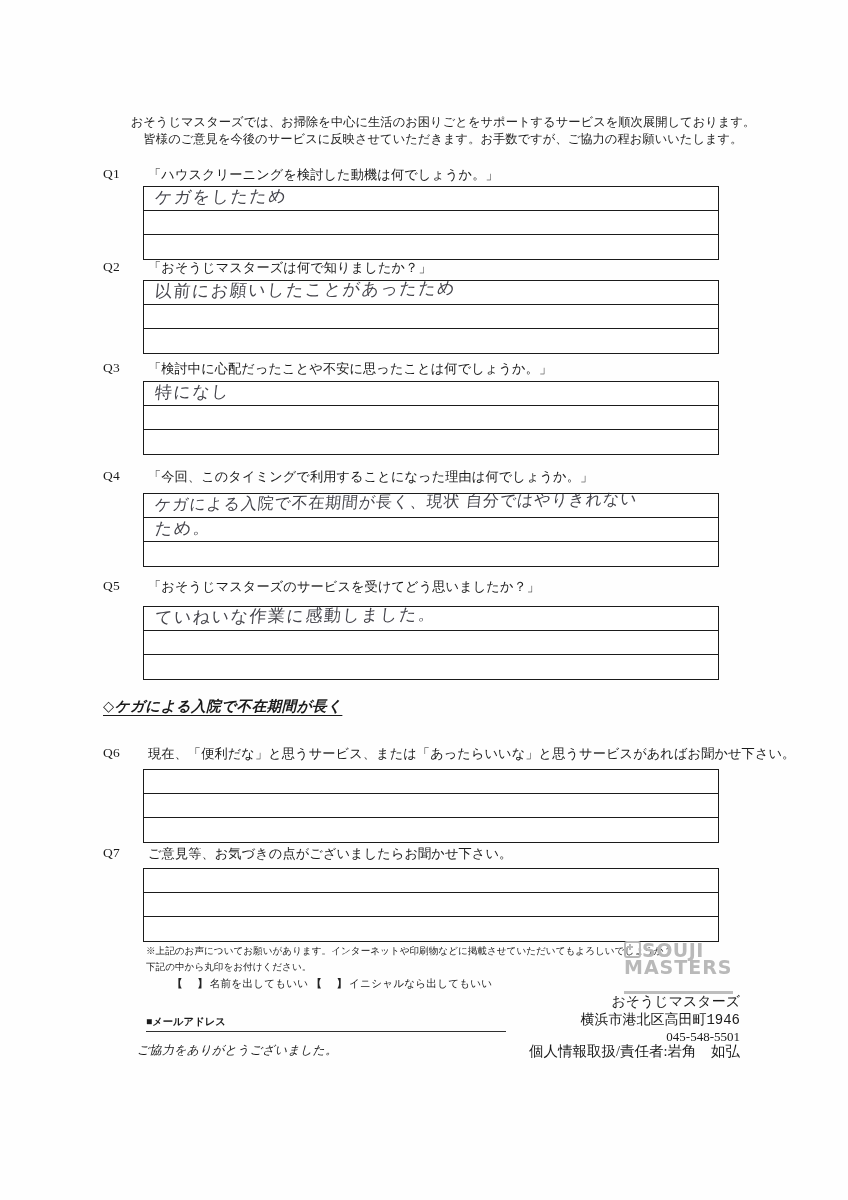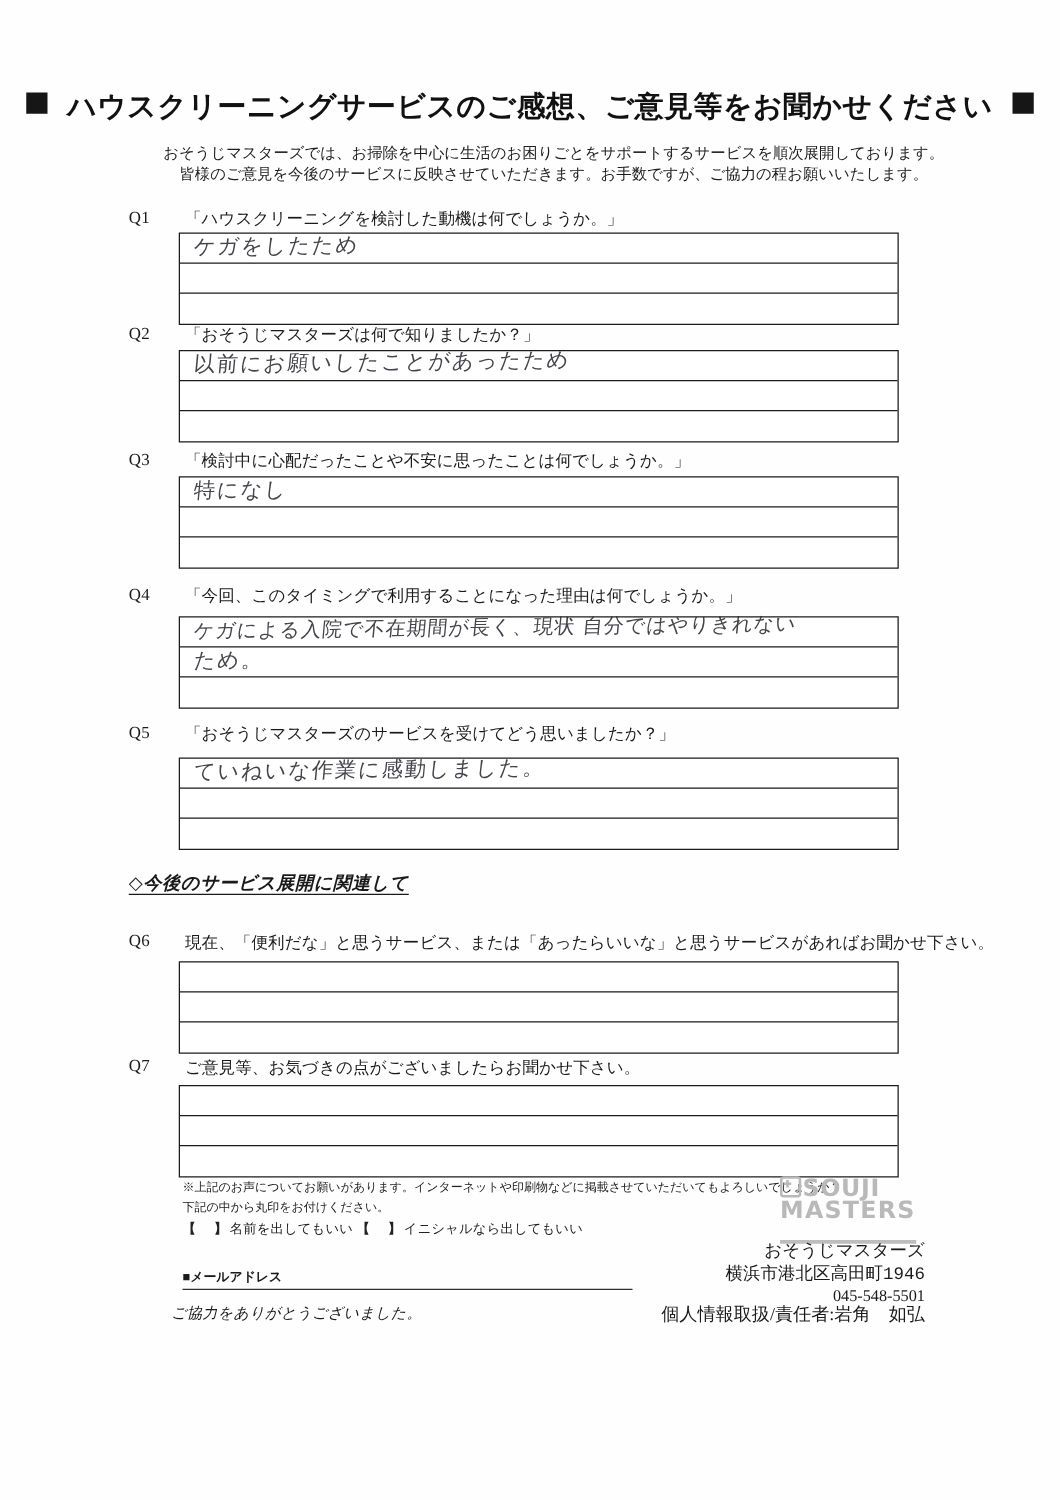--- a/index.html
+++ b/index.html
@@ -131,21 +131,21 @@
   .fine {
     position: absolute;
     left: 146px;
     font-size: 9.6px;
     line-height: 14px;
     color: #222;
     white-space: nowrap;
   }
   .fine-1 { top: 944px; }
   .fine-2 { top: 960px; }
-  .fine-3 { top: 977px; font-size: 10.6px; letter-spacing: 0.2px; }
+  .fine-3 { top: 977px; font-size: 10.6px; letter-spacing: 0.2px; margin-left: 26px; }
   .brk { font-weight: bold; letter-spacing: 2px; }
 
   .field-row {
     position: absolute;
     left: 146px;
     width: 360px;
     border-bottom: 1.3px solid #303030;
     height: 16px;
     box-sizing: border-box;
   }
@@ -232,23 +232,20 @@
     text-align: right;
     font-size: 14.5px;
     white-space: nowrap;
   }
 </style>
 </head>
 <body>
 
 <div class="page">
 
-  <div class="title-row">
-    <span class="title-square"></span><span class="title-text">ハウスクリーニングサービスのご感想、ご意見等をお聞かせください</span><span class="title-square"></span>
-  </div>
 
   <div class="lead">
     <div>おそうじマスターズでは、お掃除を中心に生活のお困りごとをサポートするサービスを順次展開しております。</div>
     <div>皆様のご意見を今後のサービスに反映させていただきます。お手数ですが、ご協力の程お願いいたします。</div>
   </div>
 
   <div class="q" style="top:166px;">
     <span class="q-label">Q1</span>
     <span class="q-text">「ハウスクリーニングを検討した動機は何でしょうか。」</span>
   </div>
@@ -321,21 +318,21 @@
       <span class="hand">ていねいな作業に感動しました。</span>
     </div>
     <div class="answer-line">
       <span class="hand"></span>
     </div>
     <div class="answer-line">
       <span class="hand"></span>
     </div>
   </div>
 
-  <div class="section-head">◇今後のサービス展開に関連して</div>
+  <div class="section-head">◇ケガによる入院で不在期間が長く</div>
 
   <div class="q" style="top:745px;">
     <span class="q-label">Q6</span>
     <span class="q-text">現在、「便利だな」と思うサービス、または「あったらいいな」と思うサービスがあればお聞かせ下さい。</span>
   </div>
   <div class="answer-box" style="top:769px;">
     <div class="answer-line">
       <span class="hand"></span>
     </div>
     <div class="answer-line">

